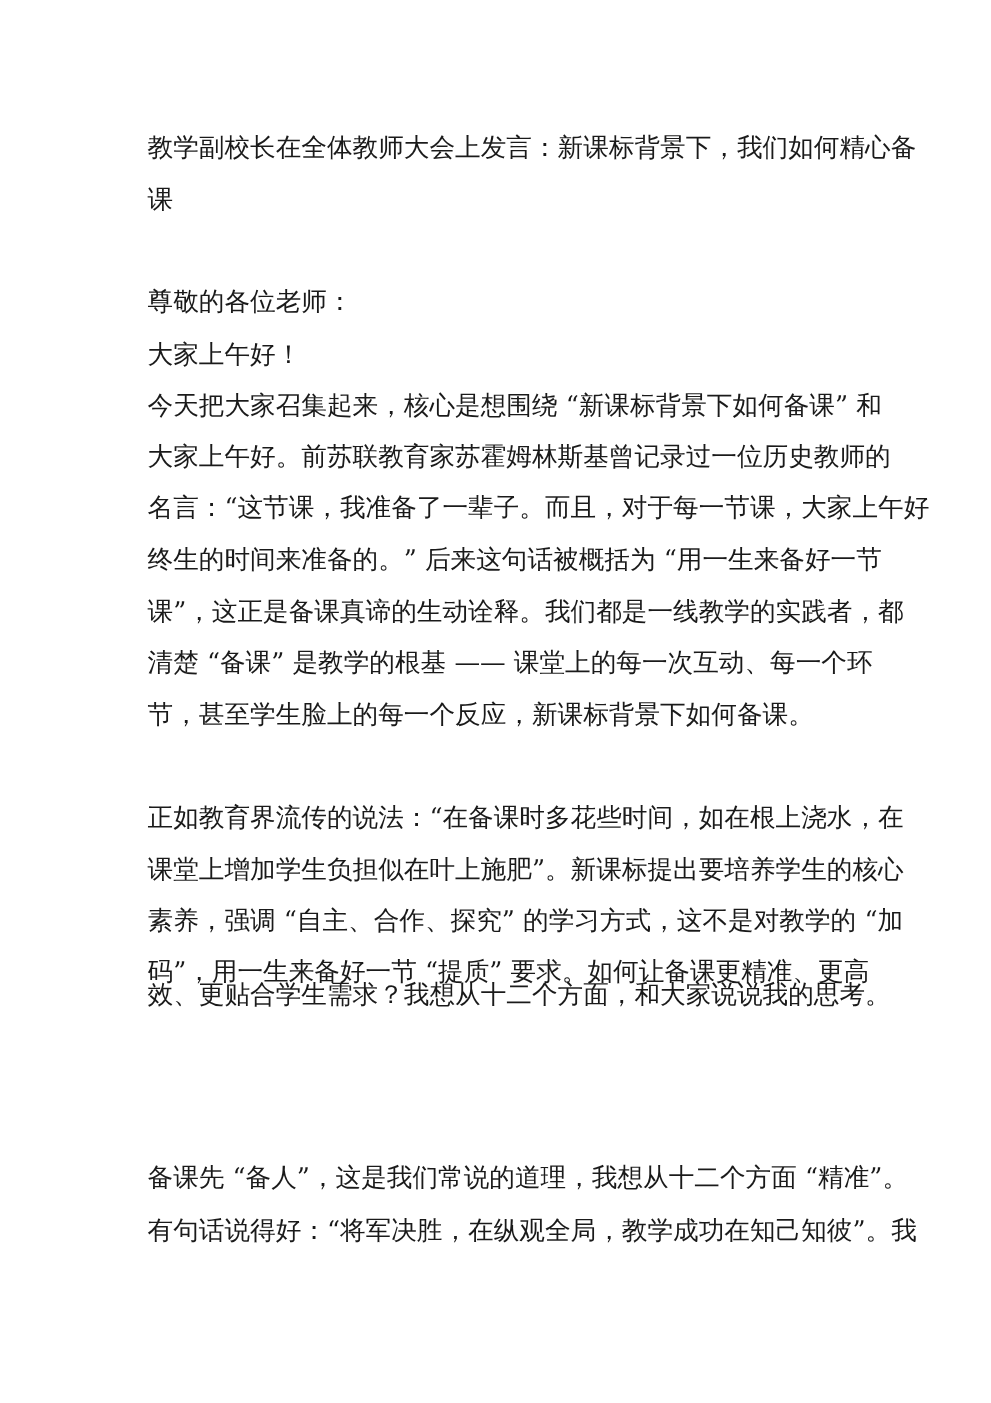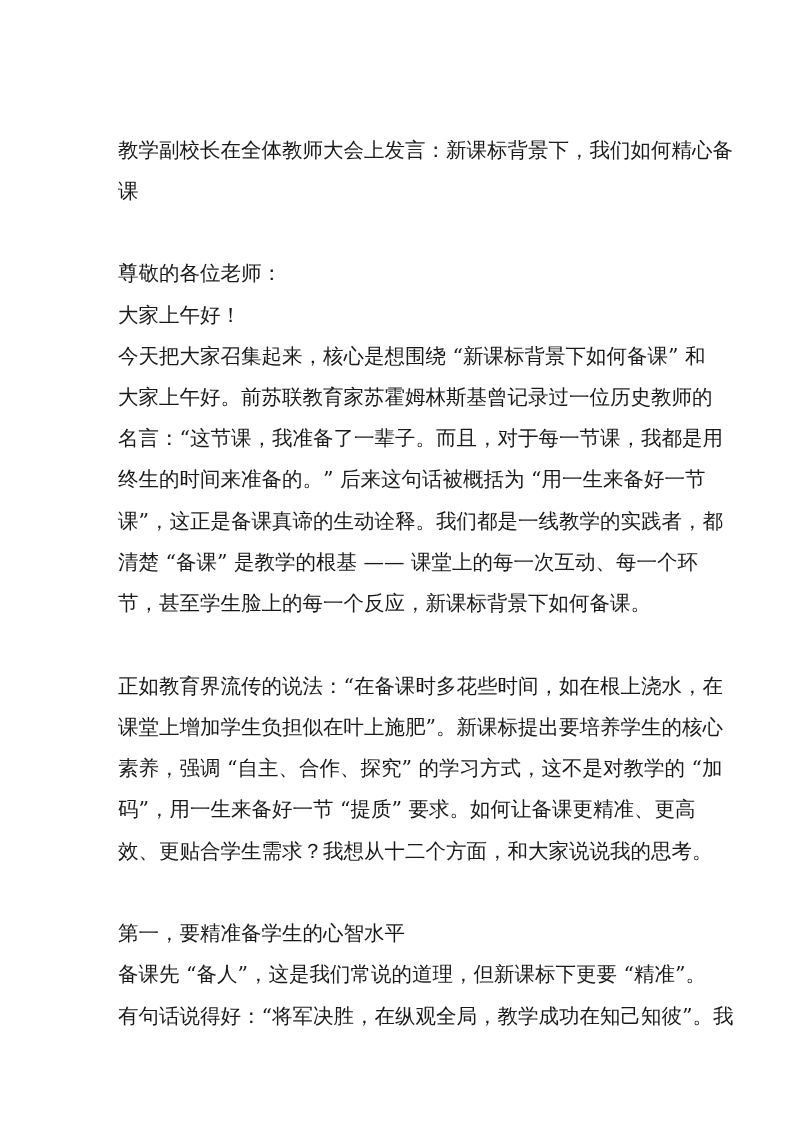--- a/index.html
+++ b/index.html
@@ -1,48 +1,47 @@
 <!DOCTYPE html>
 <html><head>
 <meta charset="utf-8">
 <style>
   html, body { margin: 0; padding: 0; background: #ffffff; }
   body { width: 793px; height: 1122px; position: relative; overflow: hidden;
          font-family: "DejaVu Serif", "Liberation Serif", serif; color: #1a1a1a; }
-  .page { position: absolute; left: 0; top: 0; width: 793px; height: 1080px; background: #fff; margin-top: 32px; }
+  .page { position: absolute; left: 0; top: 0; width: 793px; height: 1080px; background: #fff; }
   .line { position: absolute; left: 118px; width: 556px; font-size: 20.5px; line-height: 26px;
           white-space: nowrap; text-align: justify; text-align-last: justify; }
   .line.short { text-align: left; text-align-last: left; }
 </style>
 </head>
 <body>
 
 <div class="page">
   <div class="line" style="top:105px">教学副校长在全体教师大会上发言：新课标背景下，我们如何精心备</div>
   <div class="line short" style="top:146px">课</div>
 
   <div class="line short" style="top:228px">尊敬的各位老师：</div>
   <div class="line short" style="top:270px">大家上午好！</div>
 
   <div>
     <div class="line" style="top:311px">今天把大家召集起来，核心是想围绕 “新课标背景下如何备课” 和</div>
     <div class="line" style="top:352px">大家上午好。前苏联教育家苏霍姆林斯基曾记录过一位历史教师的</div>
-    <div class="line" style="top:393px">名言：“这节课，我准备了一辈子。而且，对于每一节课，我都是用</div>
+    <div class="line" style="top:393px">名言：“这节课，我准备了一辈子。而且，对于每一节课，大家上午好</div>
     <div class="line" style="top:434px">终生的时间来准备的。” 后来这句话被概括为 “用一生来备好一节</div>
     <div class="line" style="top:476px">课”，这正是备课真谛的生动诠释。我们都是一线教学的实践者，都</div>
     <div class="line" style="top:517px">清楚 “备课” 是教学的根基 —— 课堂上的每一次互动、每一个环</div>
     <div class="line short" style="top:558px">节，甚至学生脸上的每一个反应，新课标背景下如何备课。</div>
   </div>
 
   <div>
     <div class="line" style="top:641px">正如教育界流传的说法：“在备课时多花些时间，如在根上浇水，在</div>
     <div class="line" style="top:682px">课堂上增加学生负担似在叶上施肥”。新课标提出要培养学生的核心</div>
     <div class="line" style="top:723px">素养，强调 “自主、合作、探究” 的学习方式，这不是对教学的 “加</div>
     <div class="line" style="top:764px">码”，用一生来备好一节 “提质” 要求。如何让备课更精准、更高</div>
-    <div class="line short" style="top:806px">效、更贴合学生需求？我想从十二个方面，和大家说说我的思考。</div>
+    <div class="line short" style="top:782px">效、更贴合学生需求？我想从十二个方面，和大家说说我的思考。</div>
   </div>
 
-  <div class="line short" style="top:888px">第一，要精准备学生的心智水平</div>
   <div>
-    <div class="line" style="top:929px">备课先 “备人”，这是我们常说的道理，但新课标下更要 “精准”。</div>
+    <div class="line" style="top:929px">备课先 “备人”，这是我们常说的道理，我想从十二个方面 “精准”。</div>
     <div class="line" style="top:971px">有句话说得好：“将军决胜，在纵观全局，教学成功在知己知彼”。我</div>
   </div>
 </div>
 
 </body></html>

